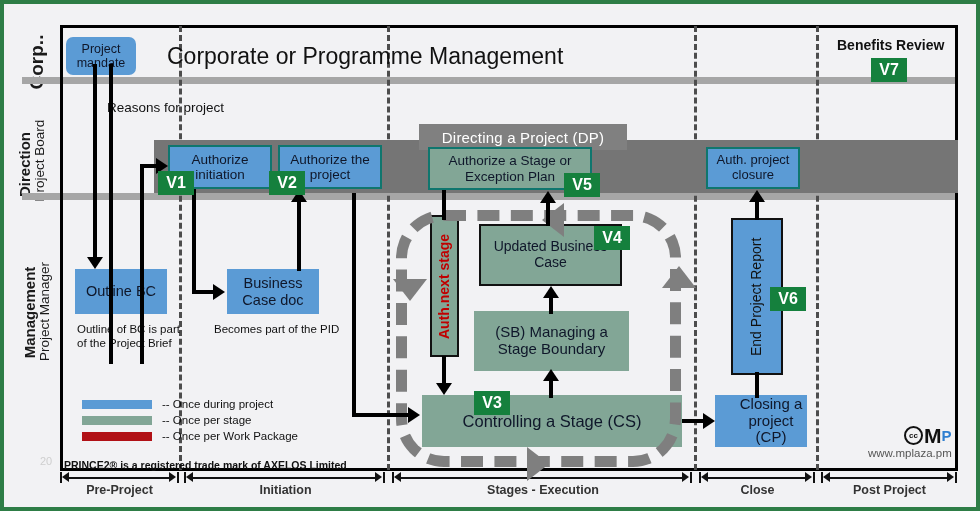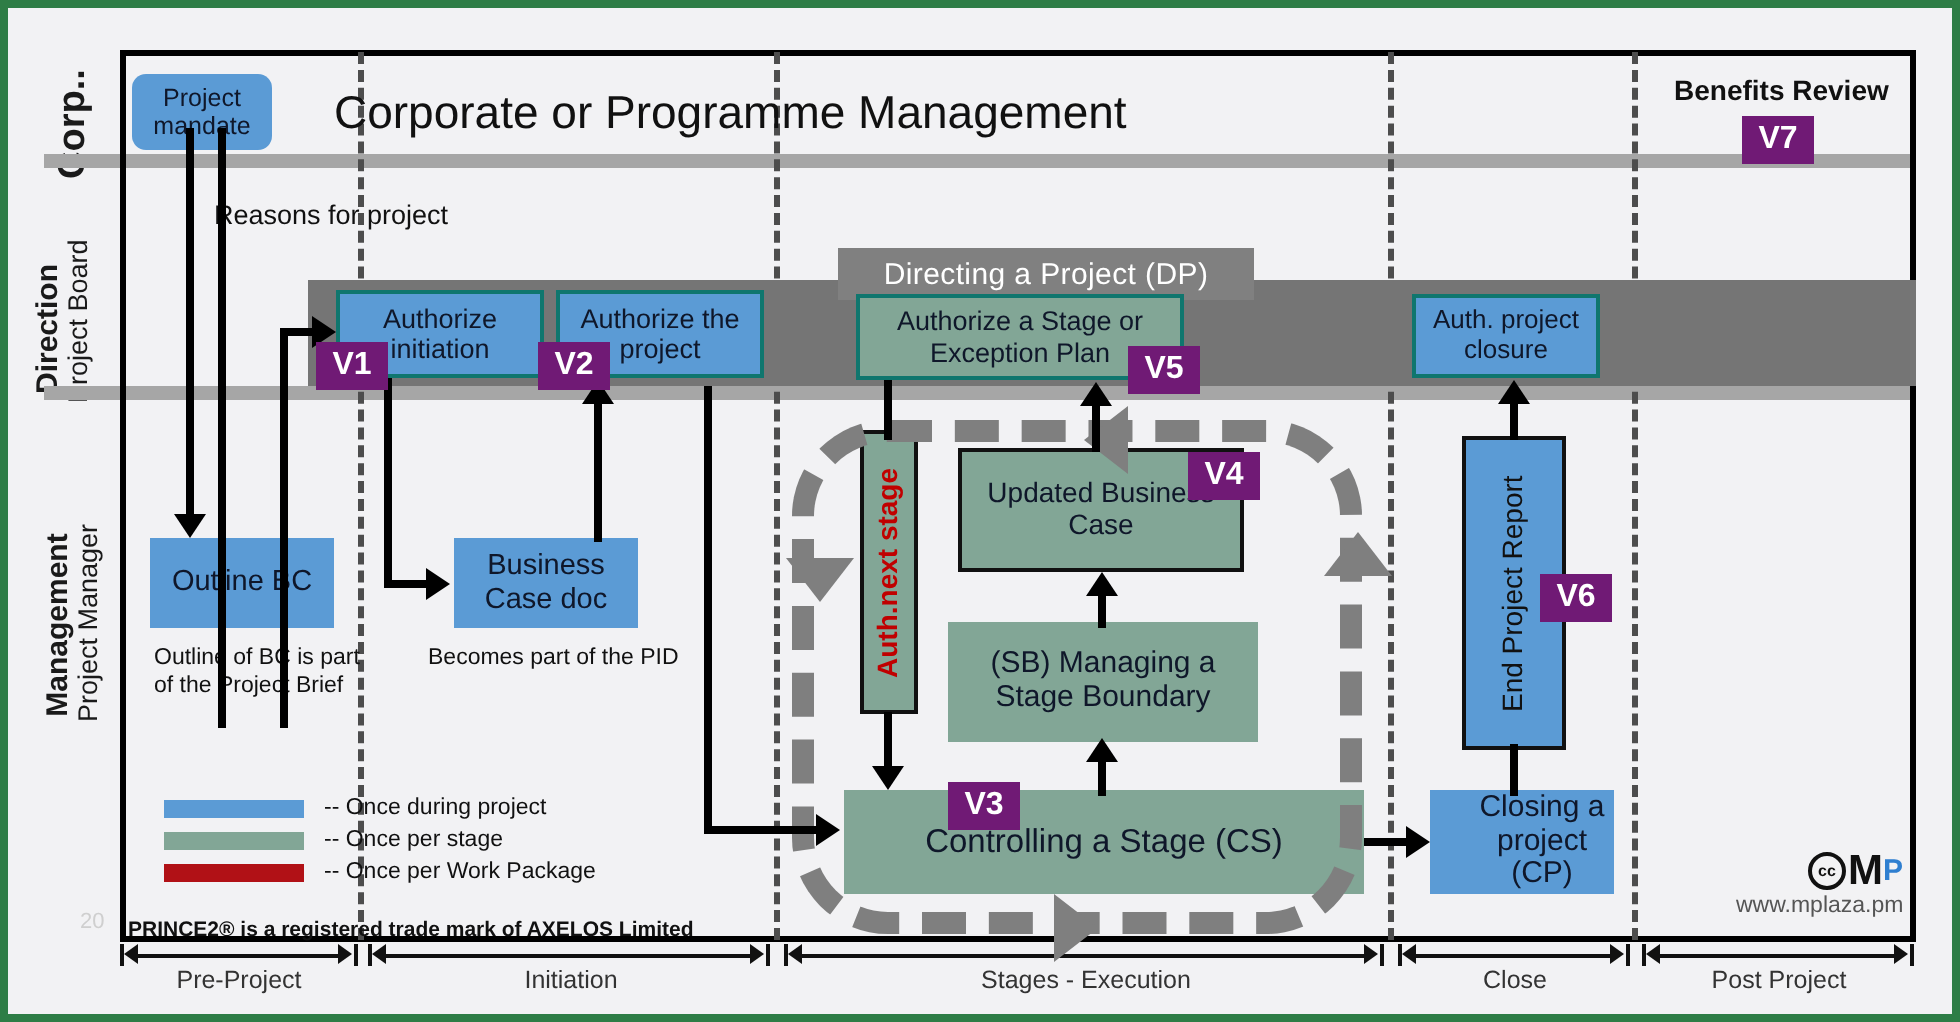--- a/index.html
+++ b/index.html
@@ -36,21 +36,21 @@
     color:#0f172a;line-height:1.12;}
   .blue{background:#5b9bd5;}
   .green{background:#82a696;}
   .bd-white{border:2px solid #0f766e;}
   .bd-black{border:2px solid #111111;}
   .rounded{border-radius:7px;}
 
   .vbox{writing-mode:vertical-rl;transform:rotate(180deg);}
 
   
-  .vbadge{position:absolute;background:#701a75;color:#fff;font-weight:bold;
+  .vbadge{position:absolute;background:#15803d;color:#fff;font-weight:bold;
     font-size:16px;display:flex;align-items:center;justify-content:center;
     height:24px;width:36px;z-index:40;}
 
   
   .note{position:absolute;color:#111;line-height:1.25;white-space:nowrap;}
 
   
   .ln{position:absolute;background:#000;z-index:20;}
   .ah{position:absolute;width:0;height:0;z-index:21;}
   .ah-down{border-left:8px solid transparent;border-right:8px solid transparent;border-top:12px solid #000;}
@@ -68,21 +68,21 @@
 
   
   #legend{position:absolute;left:78px;top:393px;}
   .lg-row{display:flex;align-items:center;height:14px;margin-bottom:2px;}
   .lg-sw{width:70px;height:9px;margin-right:10px;}
   .lg-tx{font-size:11.5px;color:#111;white-space:nowrap;}
 
   
   .axline{position:absolute;height:2px;background:#111;top:473px;}
   .axtick{position:absolute;width:2px;height:11px;background:#111;top:468px;}
-  .axlab{position:absolute;top:479px;font-size:12.5px;font-weight:normal;
+  .axlab{position:absolute;top:479px;font-size:12.5px;font-weight:bold;
     color:#333;text-align:center;}
   .axarrow{position:absolute;top:468px;width:0;height:0;
     border-top:5px solid transparent;border-bottom:5px solid transparent;}
   .aa-l{border-right:7px solid #111;}
   .aa-r{border-left:7px solid #111;}
 
   
   #logo{position:absolute;left:900px;top:421px;display:flex;align-items:center;}
   #logo .cc{width:15px;height:15px;border:2px solid #111;border-radius:50%;
     font-size:8px;font-weight:bold;display:flex;align-items:center;

